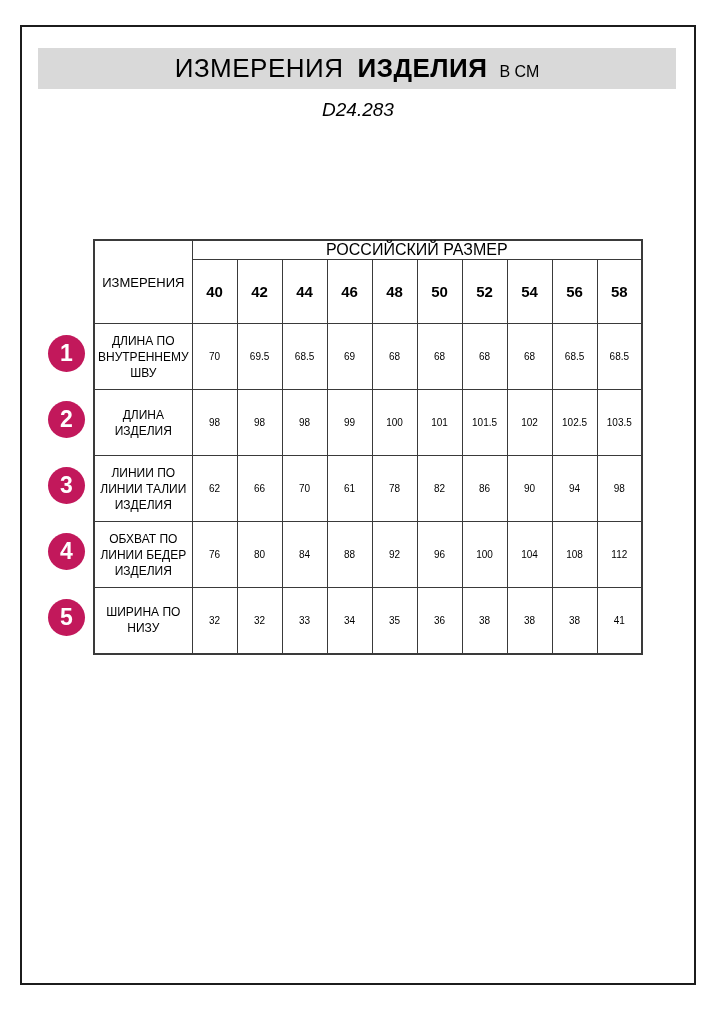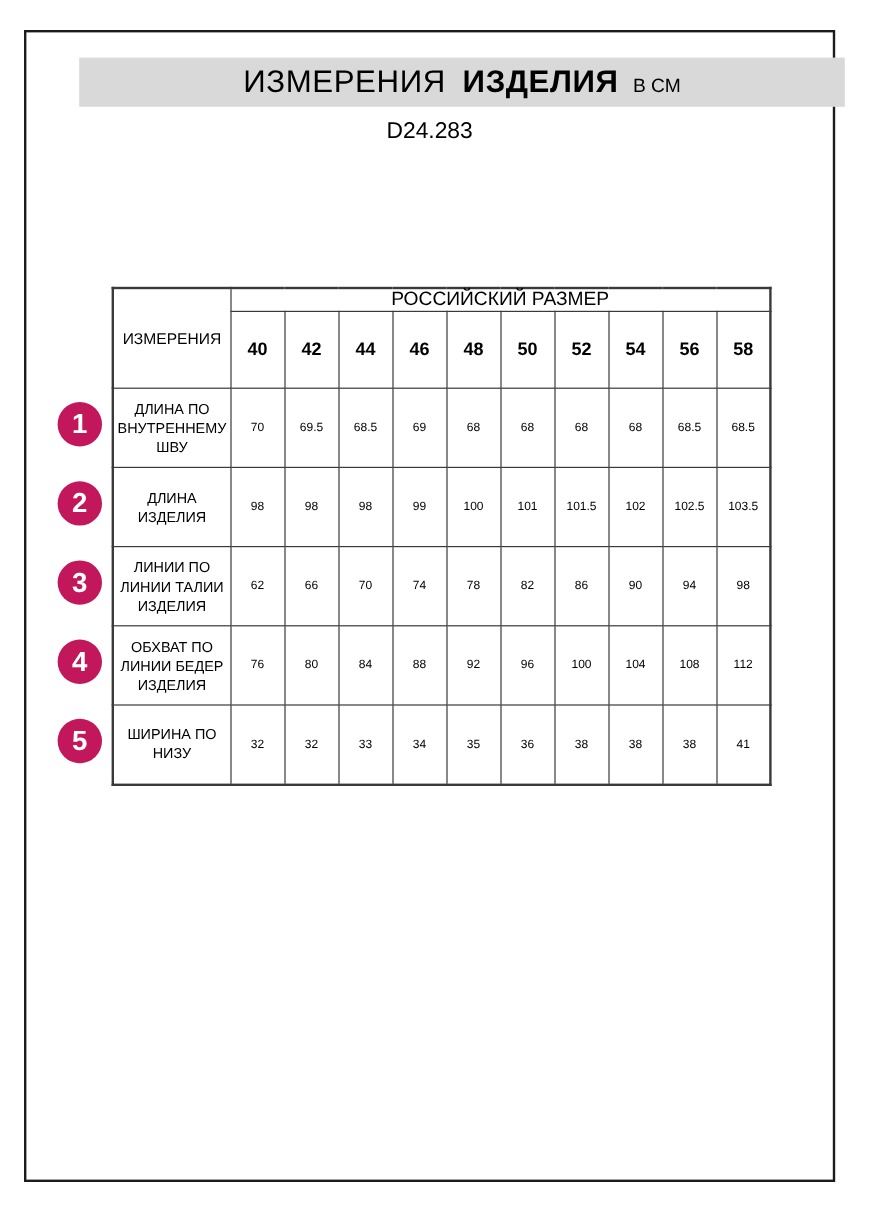--- a/index.html
+++ b/index.html
@@ -20,28 +20,27 @@
     background: #fff;
   }
   .title-bar {
     position: absolute;
     left: 16px; top: 21px;
     width: 638px; height: 41px;
     background: var(--bar);
     text-align: center;
     line-height: 41px;
     white-space: nowrap;
-    margin-left: 28px;
   }
   .title-bar .t1 { font-size: 26px; letter-spacing: 0.5px; }
   .title-bar .t2 { font-size: 26px; font-weight: bold; letter-spacing: 0.5px; margin-left: 14px; }
   .title-bar .t3 { font-size: 16px; margin-left: 12px; }
   .model {
     position: absolute; top: 72px; left: 0; width: 100%;
-    text-align: center; font-size: 19px;
+    text-align: center; font-size: 19px; font-style: italic;
   }
   .para {
     position: absolute; left: 50%; transform: translateX(-50%);
     width: 505px; text-align: center;
     font-size: 15px; line-height: 19px;
   }
   .p1 { top: 107px; }
   .p2 { top: 158px; }
 
   table.size-table {
@@ -158,21 +157,21 @@
           <td class="value-cell">101.5</td>
           <td class="value-cell">102</td>
           <td class="value-cell">102.5</td>
           <td class="value-cell">103.5</td>
         </tr>
         <tr>
           <td class="label-cell">ЛИНИИ ПО ЛИНИИ ТАЛИИ ИЗДЕЛИЯ</td>
           <td class="value-cell">62</td>
           <td class="value-cell">66</td>
           <td class="value-cell">70</td>
-          <td class="value-cell">74</td>
+          <td class="value-cell">61</td>
           <td class="value-cell">78</td>
           <td class="value-cell">82</td>
           <td class="value-cell">86</td>
           <td class="value-cell">90</td>
           <td class="value-cell">94</td>
           <td class="value-cell">98</td>
         </tr>
         <tr>
           <td class="label-cell">ОБХВАТ ПО ЛИНИИ БЕДЕР ИЗДЕЛИЯ</td>
           <td class="value-cell">76</td>

